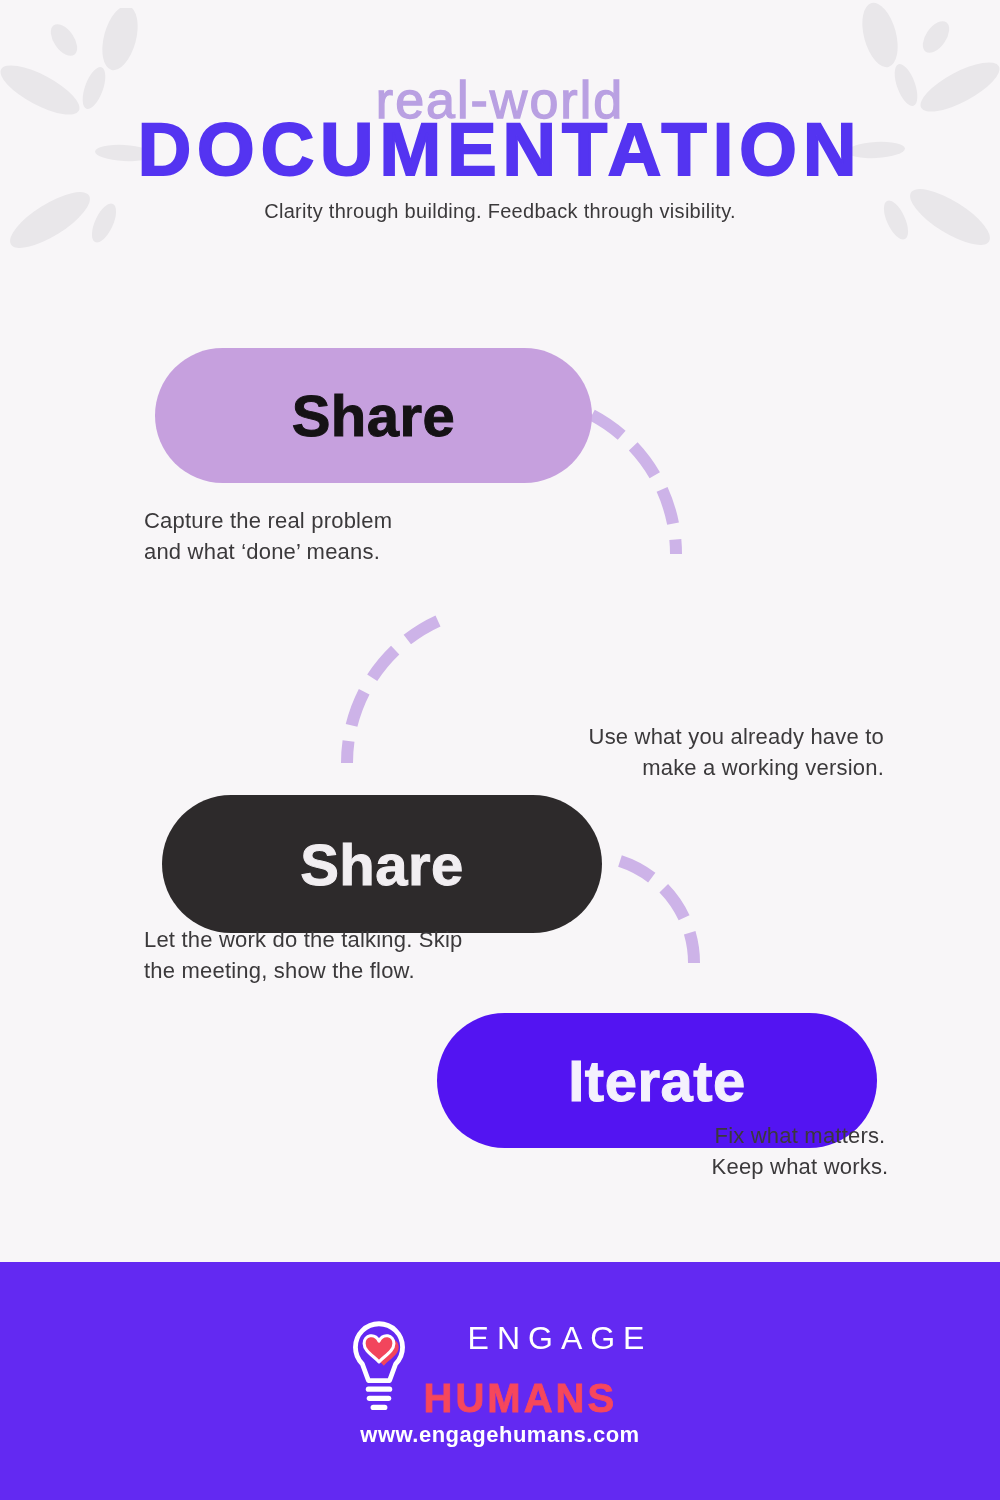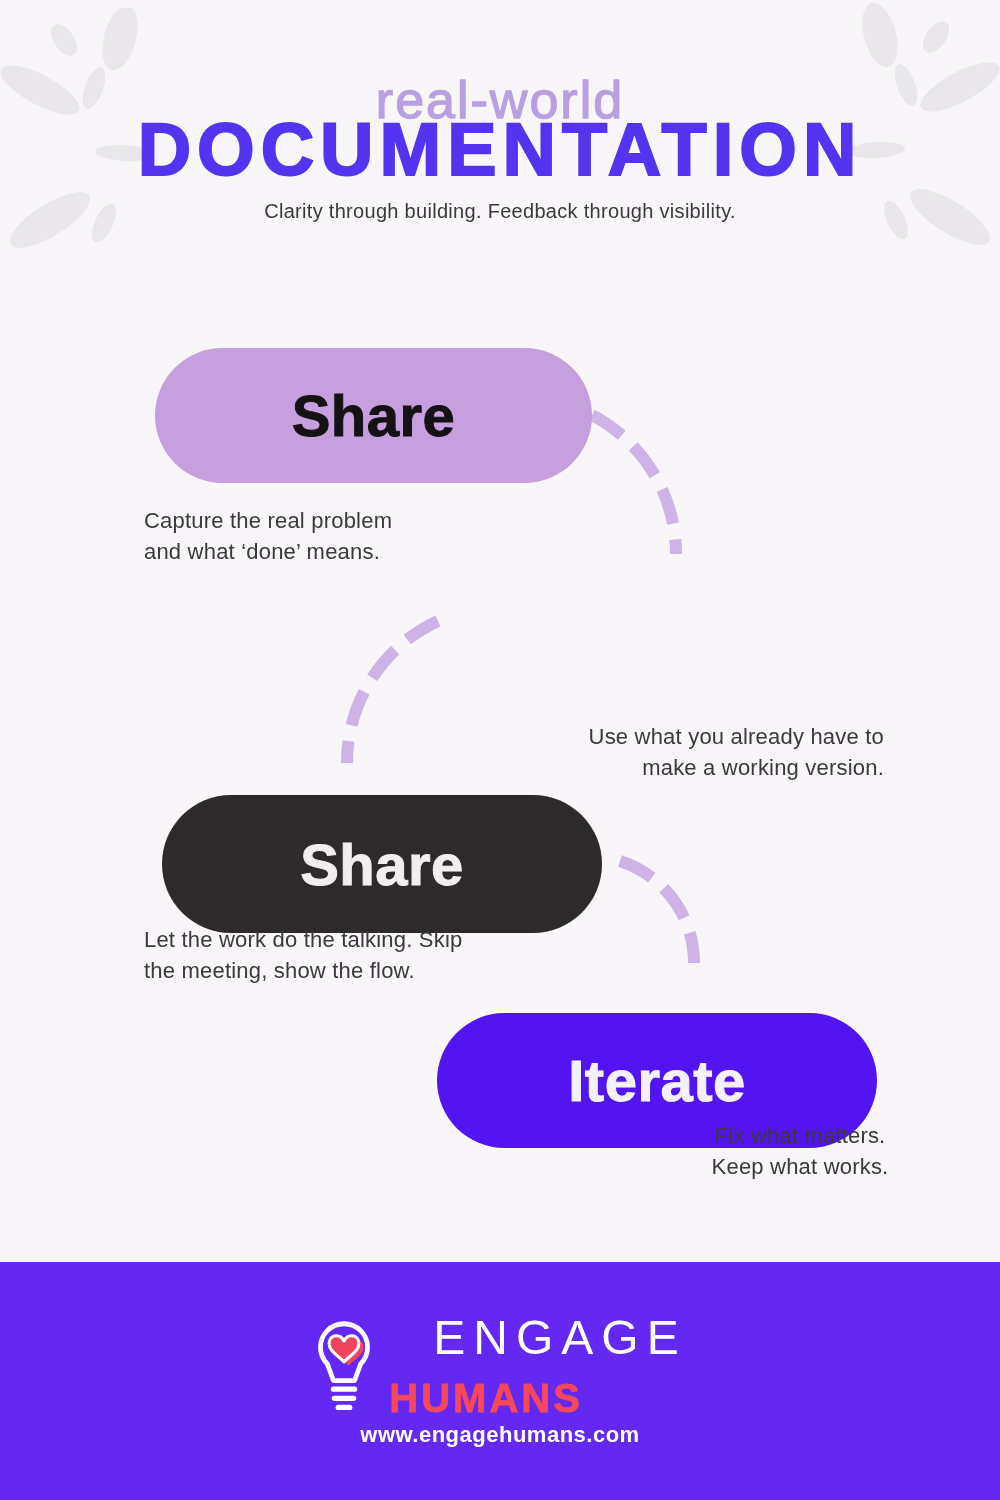--- a/index.html
+++ b/index.html
@@ -54,21 +54,21 @@
   .caption.c4{left:640px;top:1120px;width:320px;text-align:center;}
   
   .footer{
     position:absolute;left:0;top:1262px;width:100%;height:238px;background:#6329f2;z-index:3;
     display:flex;flex-direction:column;align-items:center;
   }
   .logo-row{display:flex;align-items:center;gap:14px;margin-top:54px;}
   .bulb{width:62px;height:100px;flex:0 0 auto;}
   .brand-text{display:flex;flex-direction:column;}
   .brand-top{
-    color:#ffffff;font-size:48px;line-height:44px;font-weight:400;letter-spacing:8px;margin-left:44px;
+    color:#ffffff;font-size:32px;line-height:44px;font-weight:400;letter-spacing:8px;margin-left:44px;
   }
   .brand-bottom{
     color:#f6475c;font-size:40px;line-height:48px;font-weight:800;letter-spacing:3px;margin-top:14px;
     -webkit-text-stroke:0.8px #f6475c;
   }
   .website{
     margin-top:0;color:#ffffff;font-size:22px;font-weight:700;letter-spacing:0.5px;
   }
 </style>
 </head>

